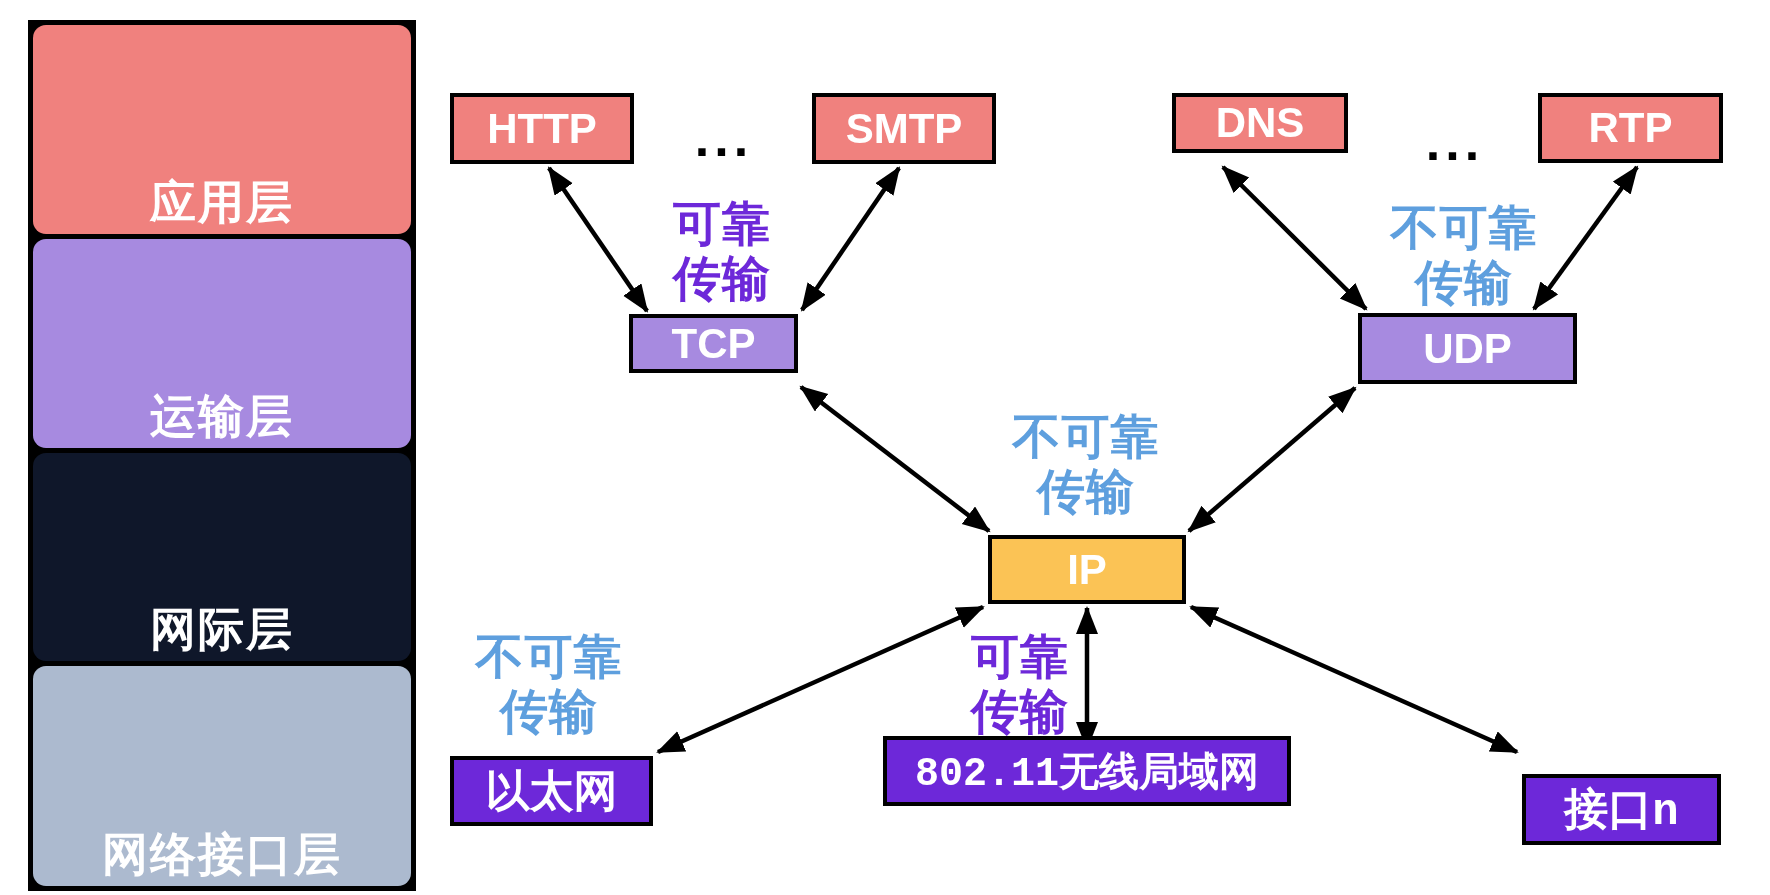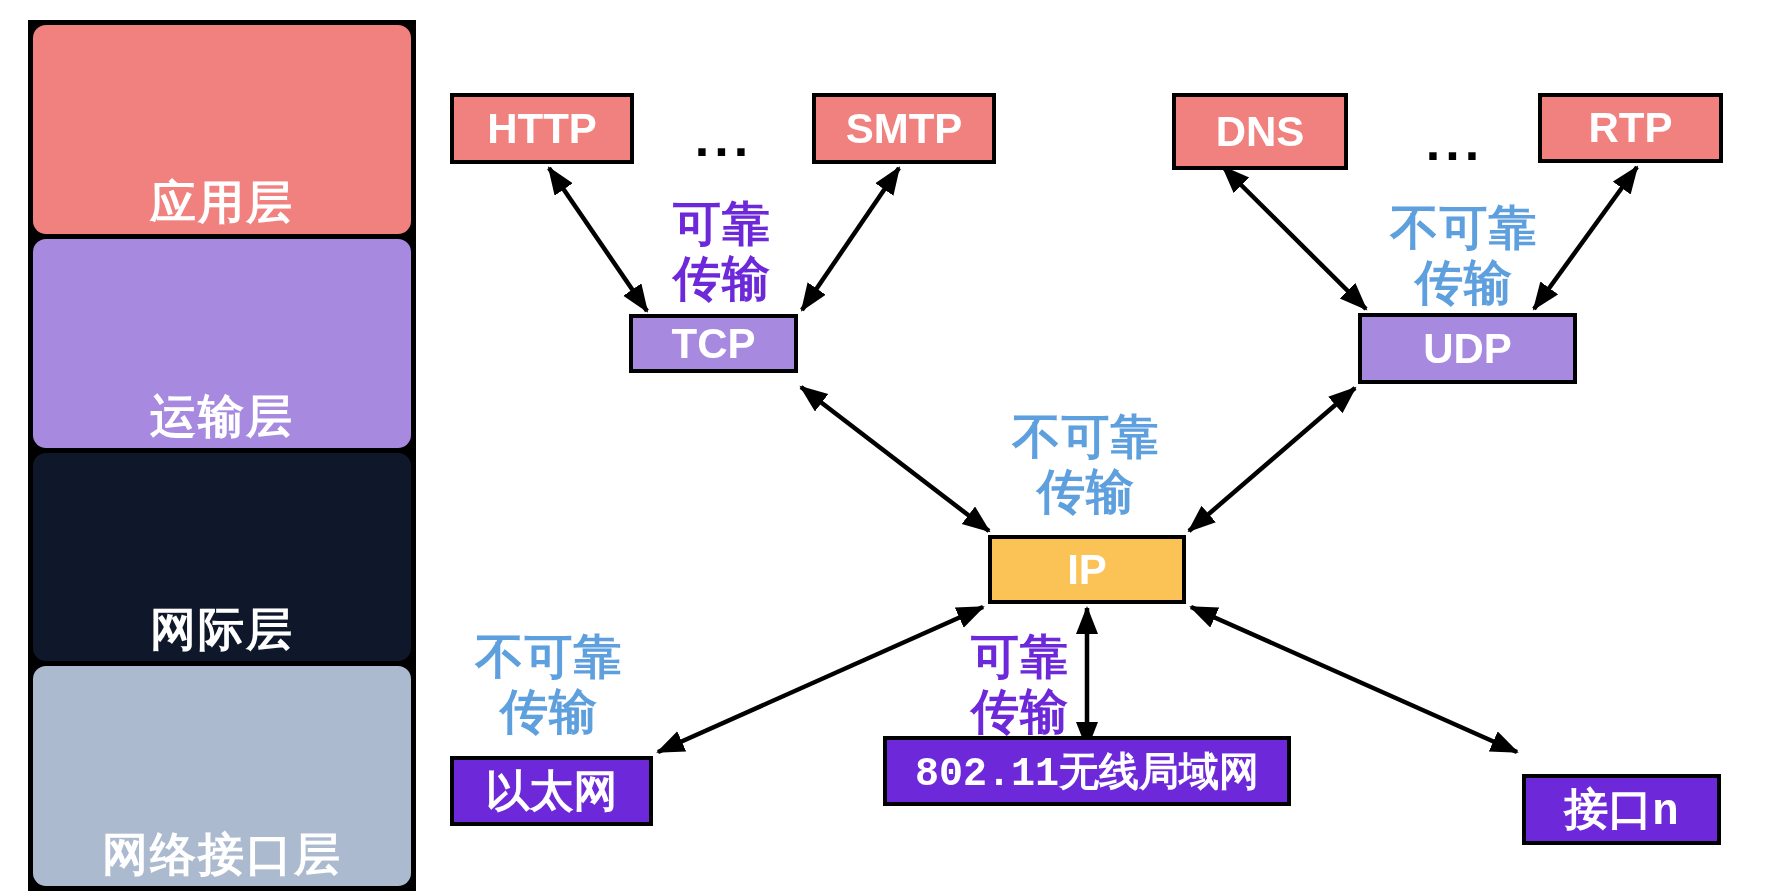--- a/index.html
+++ b/index.html
@@ -30,21 +30,21 @@
     position:absolute;box-sizing:border-box;border:4px solid #000;
     display:flex;align-items:center;justify-content:center;
     color:#fff;font-weight:bold;font-size:42px;z-index:3;
   }
   .red{background:#F0817E;}
   .purple{background:#A78AE0;}
   .yellow{background:#FBC355;}
   .gray{background:#6d28d9;font-family:Liberation Mono, monospace;}
   #node-http{left:450px;top:93px;width:184px;height:71px;}
   #node-smtp{left:812px;top:93px;width:184px;height:71px;}
-  #node-dns{left:1172px;top:93px;width:176px;height:77px;}
+  #node-dns{left:1172px;top:93px;width:176px;height:60px;}
   #node-rtp{left:1538px;top:93px;width:185px;height:70px;}
   #node-tcp{left:629px;top:314px;width:169px;height:59px;}
   #node-udp{left:1358px;top:313px;width:219px;height:71px;}
   #node-ip{left:988px;top:535px;width:198px;height:69px;}
   #node-ethernet{left:450px;top:756px;width:203px;height:70px;font-size:44px;}
   #node-wlan{left:883px;top:736px;width:408px;height:70px;font-size:40px;}
   #node-ifn{left:1522px;top:760px;width:199px;height:71px;font-size:44px;margin-top:14px;}
 
   
   .tlabel{

